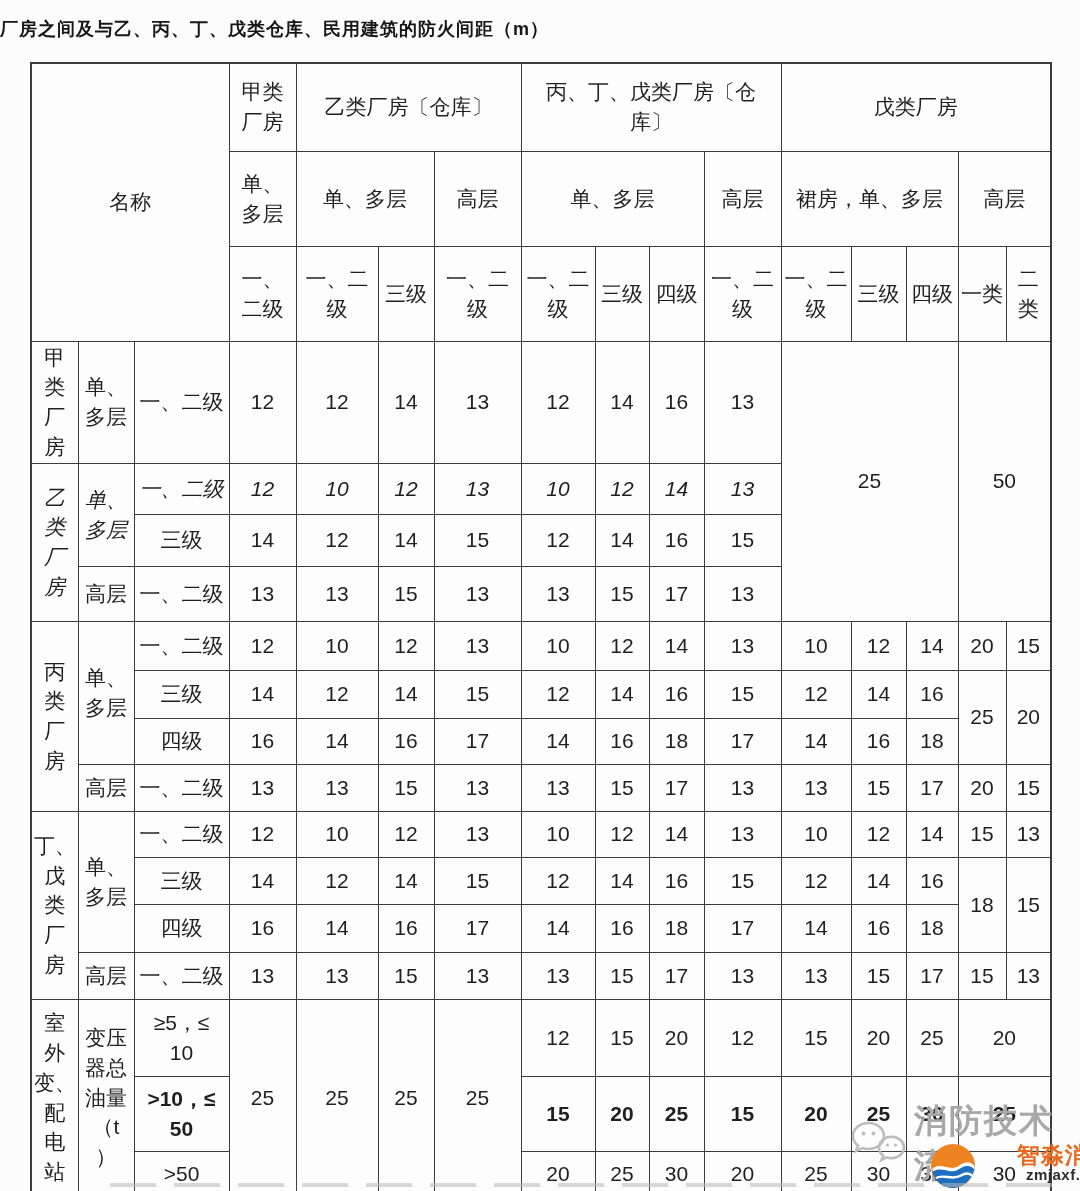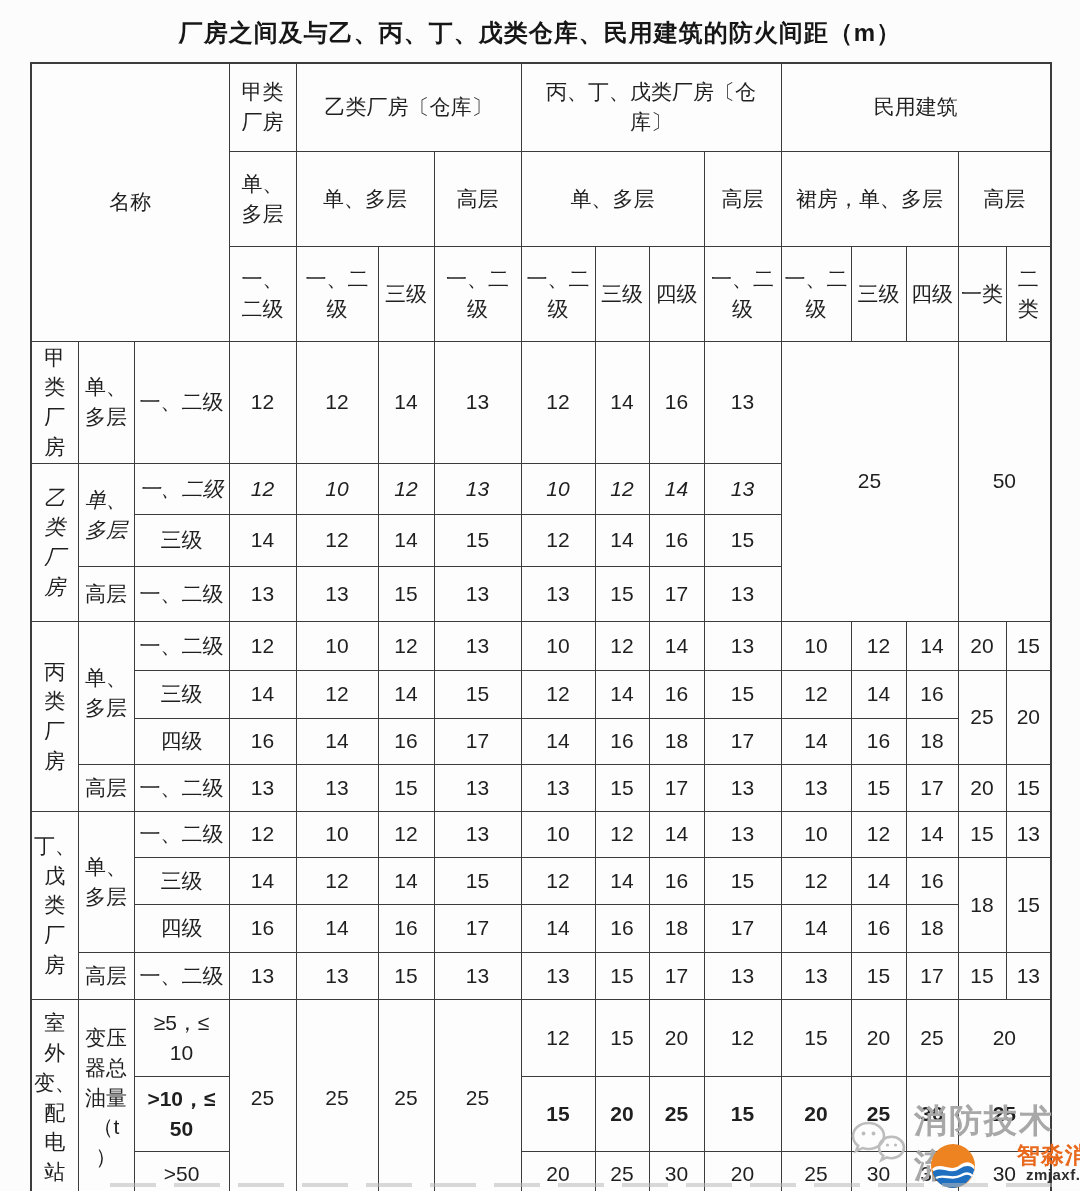--- a/index.html
+++ b/index.html
@@ -3,21 +3,21 @@
 <meta charset="utf-8">
 <style>
   html,body{margin:0;padding:0;}
   body{
     width:1080px;height:1191px;position:relative;overflow:hidden;
     background:#fcfcfc;color:#1f1f1f;
     font-family:"Liberation Sans","DejaVu Sans",sans-serif;
   }
   .title{
     position:absolute;top:17px;left:0;width:1080px;
-    text-align:center;font-size:24px;font-weight:600;letter-spacing:1px;color:#161616;
+    text-align:left;font-size:18px;font-weight:600;letter-spacing:1px;color:#161616;
   }
   table.fire{
     position:absolute;left:30px;top:62px;width:1020px;
     border-collapse:collapse;table-layout:fixed;
     border:2.5px solid #3c3c3c;background:#fdfdfd;
   }
   table.fire td{
     border:1.6px solid #3c3c3c;
     text-align:center;vertical-align:middle;
     font-size:21px;line-height:1.42;padding:1px 2px;
@@ -69,21 +69,21 @@
       <col style="width: 45px;">
     </colgroup>
   <tbody>
       <tr style="height: 88px;">
         <td colspan="3" rowspan="3">名称</td>
         <td>甲类
 厂房</td>
         <td colspan="3">乙类厂房〔仓库〕</td>
         <td colspan="4">丙、丁、戊类厂房〔仓
 库〕</td>
-        <td colspan="5">民用建筑</td>
+        <td colspan="5">戊类厂房</td>
       </tr>
       <tr style="height: 95px;">
         <td>单、
 多层</td>
         <td colspan="2">单、多层</td>
         <td>高层</td>
         <td colspan="3">单、多层</td>
         <td>高层</td>
         <td colspan="3">裙房，单、多层</td>
         <td colspan="2">高层</td>

